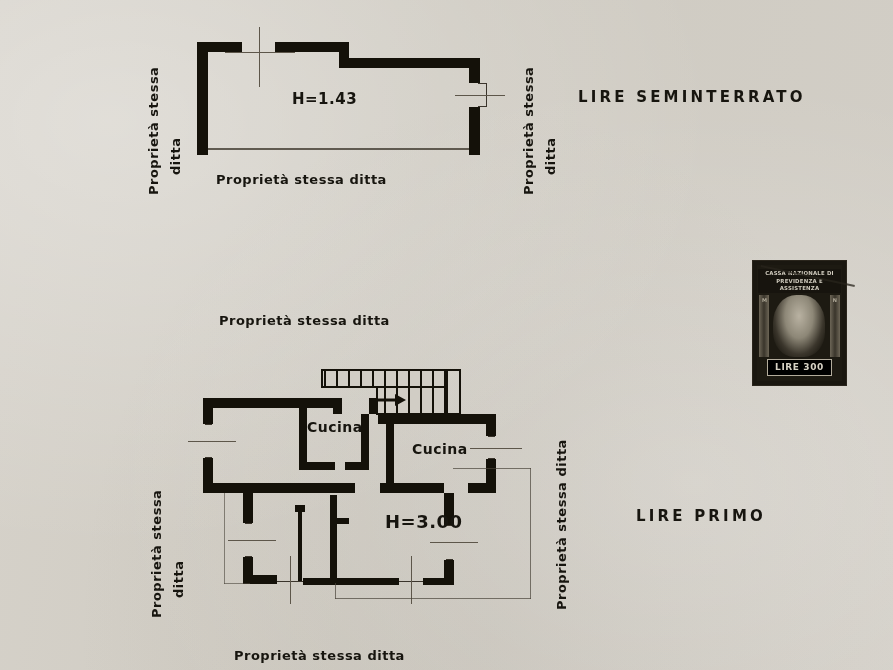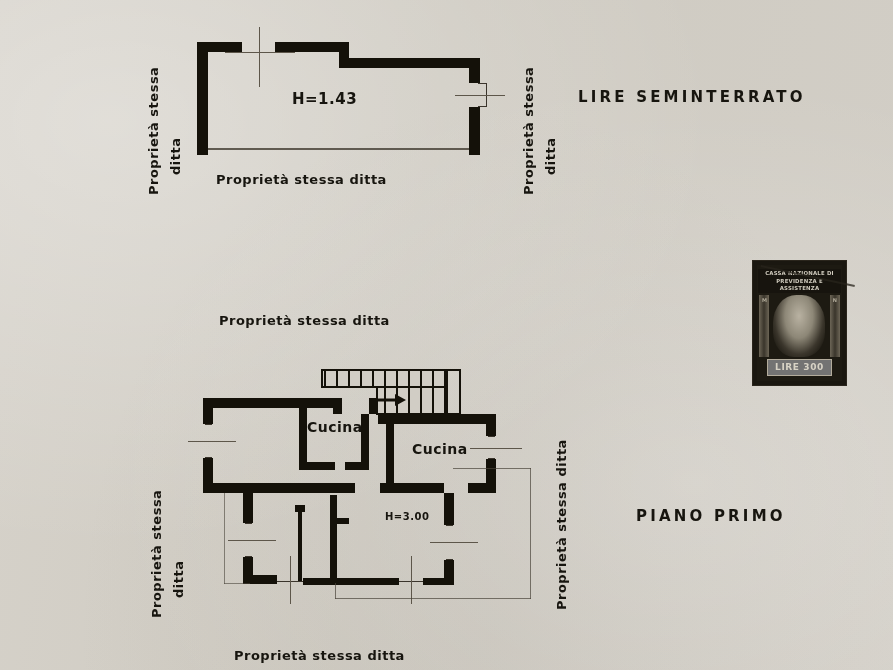--- a/index.html
+++ b/index.html
@@ -111,21 +111,21 @@
     position: absolute;
     left: 14px; right: 14px; bottom: 9px;
     height: 15px;
     border: 1px solid #b3ac9c;
     color: #d7d2c5;
     font-size: 9px;
     font-weight: 700;
     text-align: center;
     line-height: 14px;
     letter-spacing: .6px;
-    background: #737373;
+    background: #000000;
   }
   #stamp .stamp-corner {
     position: absolute;
     color: #b0a998;
     font-size: 5px;
     font-weight: 700;
   }
   #stamp .cancel-mark {
     position: absolute;
     background: rgba(40,36,28,.75);
@@ -269,30 +269,30 @@
     <div class="thinline" style="left:453px; top:468px; width:78px; height:1px; opacity:.7;"></div>
     <div class="thinline" style="left:530px; top:468px; width:1px; height:131px; opacity:.7;"></div>
     <div class="thinline" style="left:335px; top:598px; width:196px; height:1px; opacity:.7;"></div>
     <div class="thinline" style="left:335px; top:583px; width:1px; height:16px; opacity:.7;"></div>
 
     <div class="thinline" style="left:224px; top:493px; width:1px; height:91px; opacity:.6;"></div>
     <div class="thinline" style="left:224px; top:583px; width:26px; height:1px; opacity:.6;"></div>
 
     <div class="lbl hand" style="left:307px; top:419px; font-size:14px;">Cucina</div>
     <div class="lbl hand" style="left:412px; top:441px; font-size:14px;">Cucina</div>
-    <div class="lbl hand" style="left:385px; top:511px; font-size:10px;">H=3.00</div>
+    <div class="lbl hand" style="left:385px; top:511px; font-size:18px;">H=3.00</div>
 
     <div class="lbl hand rot-left" style="left:149px; top:618px;">Proprietà  stessa</div>
     <div class="lbl hand rot-left" style="left:171px; top:598px;">ditta</div>
 
     <div class="lbl hand rot-left" style="left:554px; top:610px;">Proprietà stessa ditta</div>
 
     <div class="lbl hand" style="left:234px; top:648px;">Proprietà  stessa  ditta</div>
 
-    <div class="lbl-title hand" style="left:636px; top:507px;">PIANO   PRIMO</div>
+    <div class="lbl-title hand" style="left:636px; top:507px;">LIRE   PRIMO</div>
   </div>
 
   <div id="stamp" style="left:753px; top:261px;">
     <div class="stamp-inner"></div>
     <div class="stamp-band">
       <div>CASSA NAZIONALE DI</div>
       <div>PREVIDENZA E ASSISTENZA</div>
       <div>GEOMETRI</div>
     </div>
     <div class="stamp-pillar" style="left:6px;"></div>

